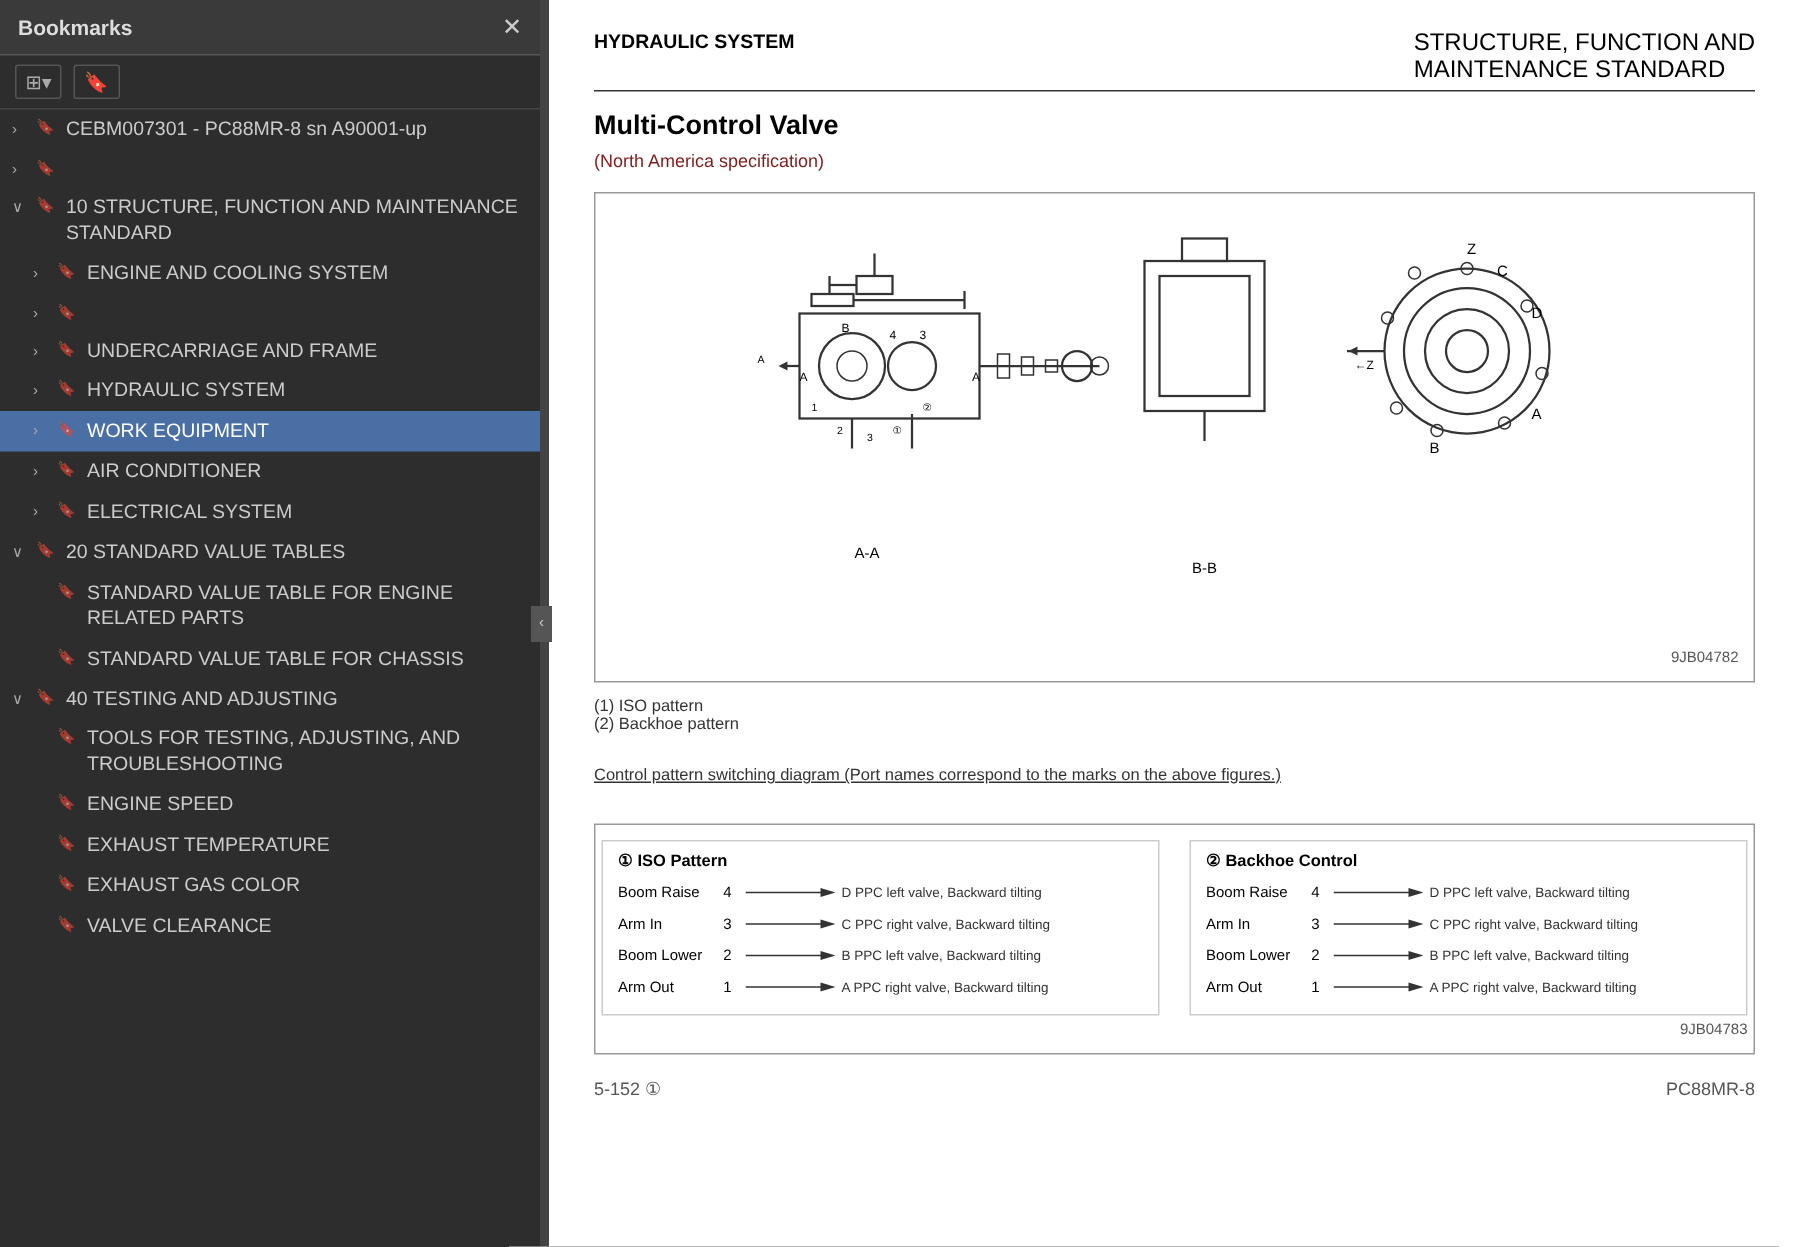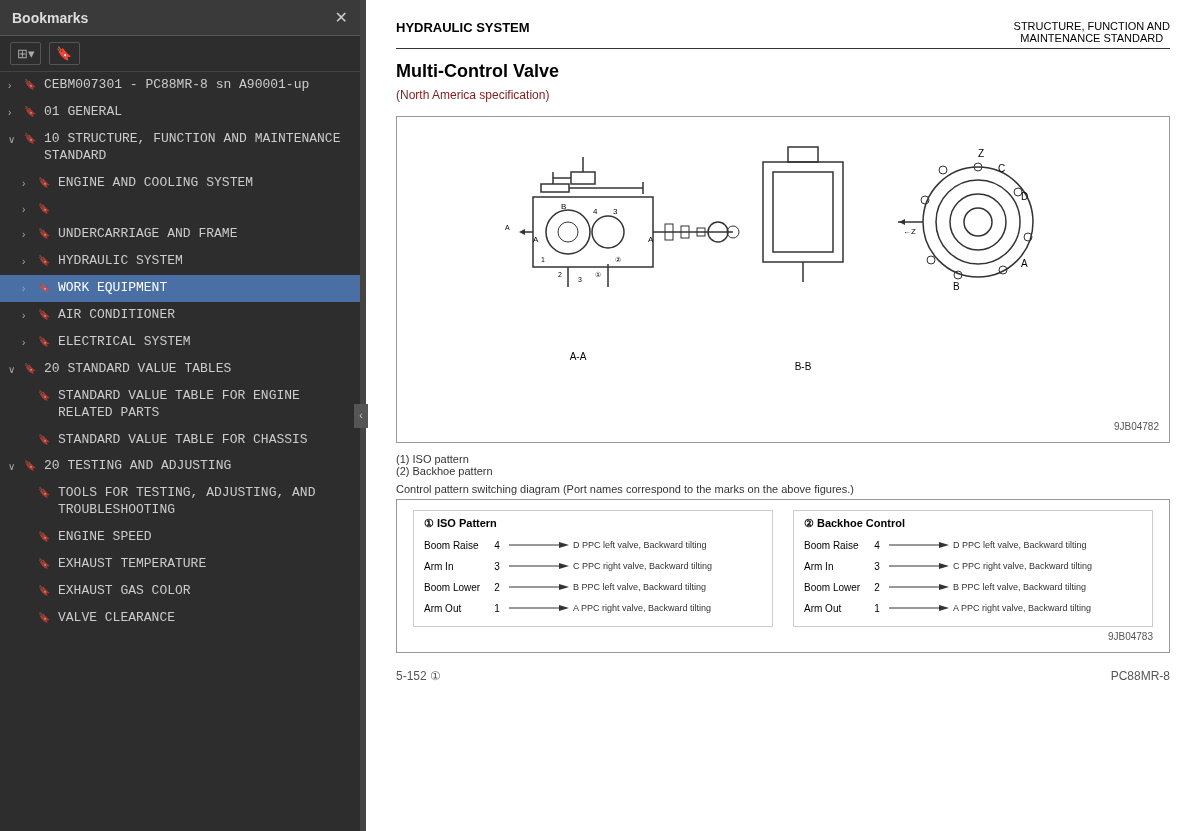--- a/index.html
+++ b/index.html
@@ -101,21 +101,20 @@
       width: 14px;
       min-width: 14px;
       margin-right: 6px;
       margin-top: 1px;
       font-size: 12px;
       color: #888;
     }
 
     .tree-item .label {
       flex: 1;
-      font-family: Liberation Mono, monospace;
     }
 
     .indent-1 { padding-left: 22px; }
 
     
     #resize-handle {
       width: 6px;
       background: #444;
       cursor: col-resize;
       position: relative;
@@ -162,22 +161,22 @@
       border-bottom: 1px solid #333;
       padding-bottom: 4px;
     }
 
     .doc-section-left {
       font-weight: bold;
       font-size: 13px;
     }
 
     .doc-section-right {
-      font-size: 11px;
-      text-align: center;
+      font-size: 16px;
+      text-align: left;
     }
 
     .doc-title {
       font-size: 18px;
       font-weight: bold;
       margin-bottom: 6px;
     }
 
     .doc-subtitle {
       font-size: 12px;
@@ -205,27 +204,27 @@
       height: 290px;
       display: flex;
       align-items: center;
       justify-content: center;
       overflow: hidden;
     }
 
     .diagram-notes {
       font-size: 11px;
       margin-top: 6px;
-      margin-bottom: 6px;
+      margin-bottom: 22px;
       color: #333;
     }
 
     .control-diagram-box {
       border: 1px solid #999;
-      padding: 10px 16px;
+      padding: 10px 4px;
       margin-bottom: 10px;
     }
 
     .control-diagram-inner {
       display: flex;
       gap: 20px;
       font-size: 10px;
     }
 
     .pattern-section {
@@ -293,21 +292,20 @@
   <div id="sidebar-content">
 
   <div class="tree-item">
         <span class="arrow">›</span>
         <span class="bookmark-icon" style="font-size: 10px; opacity: 0.6;">🔖</span>
         <span class="label">CEBM007301 - PC88MR-8 sn A90001-up</span>
       </div>
       <div class="tree-item">
         <span class="arrow">›</span>
         <span class="bookmark-icon" style="font-size: 10px; opacity: 0.6;">🔖</span>
-        <span class="label">01 GENERAL</span>
       </div>
       <div class="tree-item">
         <span class="arrow">∨</span>
         <span class="bookmark-icon" style="font-size: 10px; opacity: 0.6;">🔖</span>
         <span class="label">10 STRUCTURE, FUNCTION AND MAINTENANCE STANDARD</span>
       </div>
       <div class="tree-item indent-1">
         <span class="arrow">›</span>
         <span class="bookmark-icon" style="font-size: 10px; opacity: 0.6;">🔖</span>
         <span class="label">ENGINE AND COOLING SYSTEM</span>
@@ -352,21 +350,21 @@
         <span class="label">STANDARD VALUE TABLE FOR ENGINE RELATED PARTS</span>
       </div>
       <div class="tree-item indent-1">
         <span class="arrow"></span>
         <span class="bookmark-icon" style="font-size: 10px; opacity: 0.6;">🔖</span>
         <span class="label">STANDARD VALUE TABLE FOR CHASSIS</span>
       </div>
       <div class="tree-item">
         <span class="arrow">∨</span>
         <span class="bookmark-icon" style="font-size: 10px; opacity: 0.6;">🔖</span>
-        <span class="label">20 TESTING AND ADJUSTING</span>
+        <span class="label">40 TESTING AND ADJUSTING</span>
       </div>
       <div class="tree-item indent-1">
         <span class="arrow"></span>
         <span class="bookmark-icon" style="font-size: 10px; opacity: 0.6;">🔖</span>
         <span class="label">TOOLS FOR TESTING, ADJUSTING, AND TROUBLESHOOTING</span>
       </div>
       <div class="tree-item indent-1">
         <span class="arrow"></span>
         <span class="bookmark-icon" style="font-size: 10px; opacity: 0.6;">🔖</span>
         <span class="label">ENGINE SPEED</span>
@@ -495,21 +493,21 @@
       </svg>
     </div>
     <div class="diagram-id">9JB04782</div>
   </div>
 
   <div class="diagram-notes">
     <div>(1) ISO pattern</div>
     <div>(2) Backhoe pattern</div>
   </div>
 
-  <div class="diagram-notes" style="margin-bottom:4px;">Control pattern switching diagram (Port names correspond to the marks on the above figures.)</div>
+  <div class="diagram-notes" style="margin-bottom:26px;text-decoration:underline;">Control pattern switching diagram (Port names correspond to the marks on the above figures.)</div>
 
   <div class="control-diagram-box">
     <div class="control-diagram-inner">
 
       <div class="pattern-section">
         <div class="pattern-title">
           <span>①</span>
           <span>ISO Pattern</span>
         </div>
         <div class="pattern-row">

